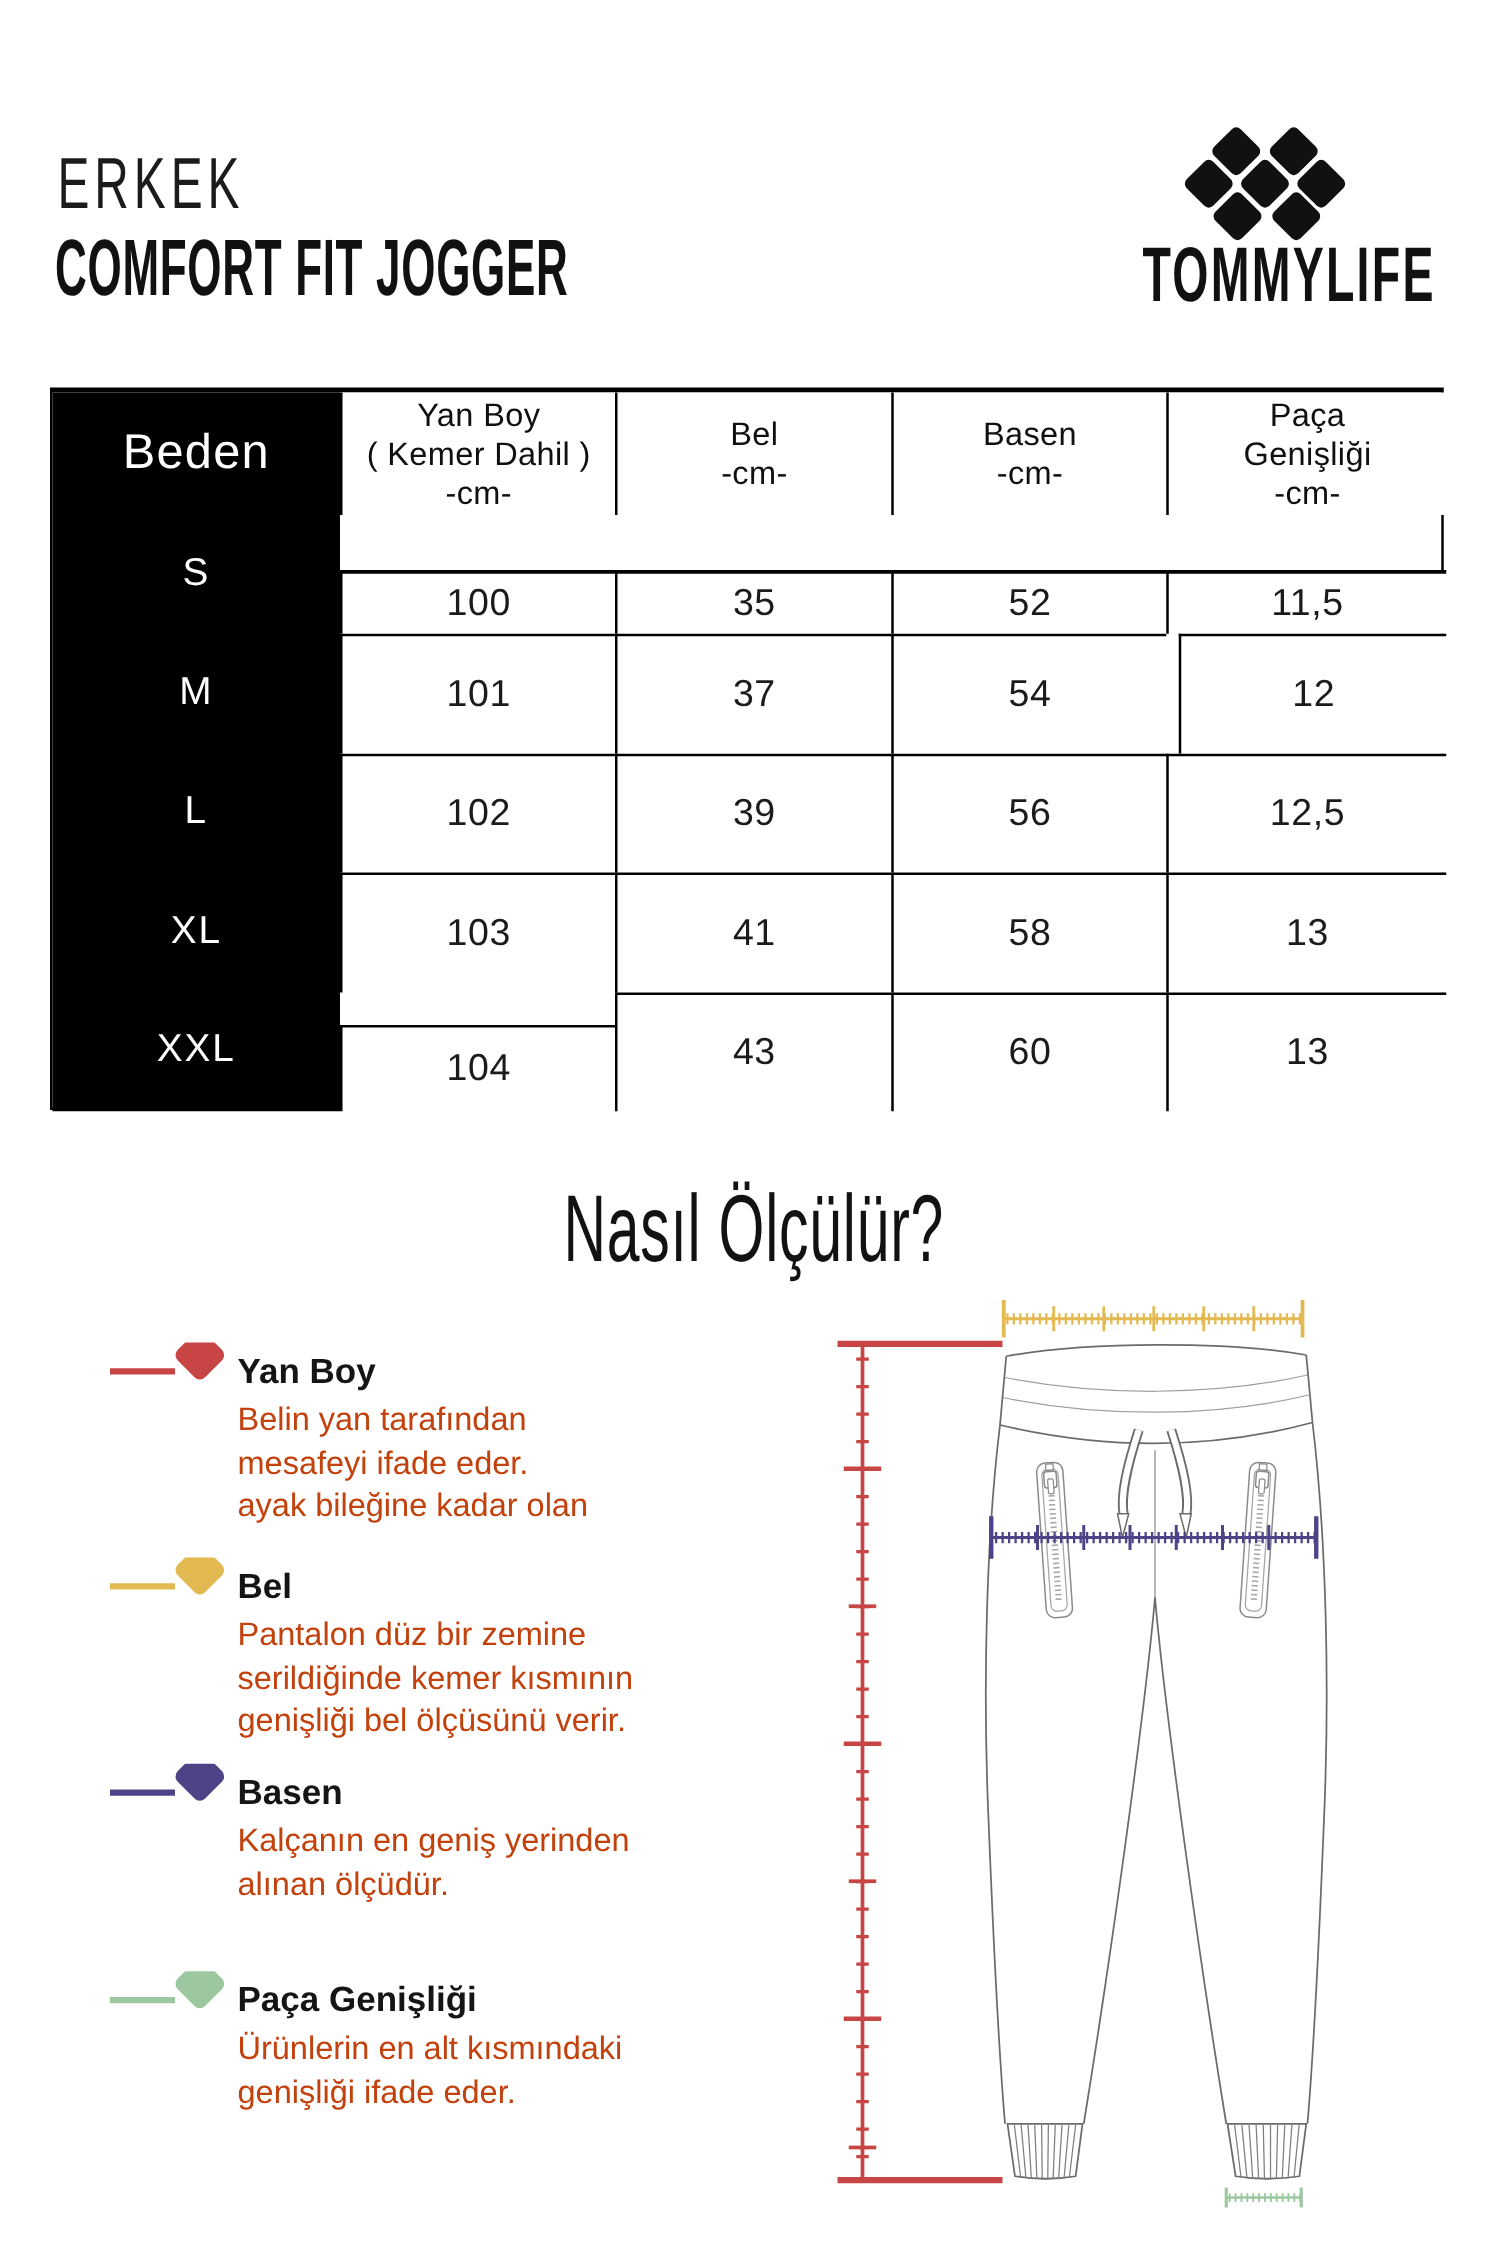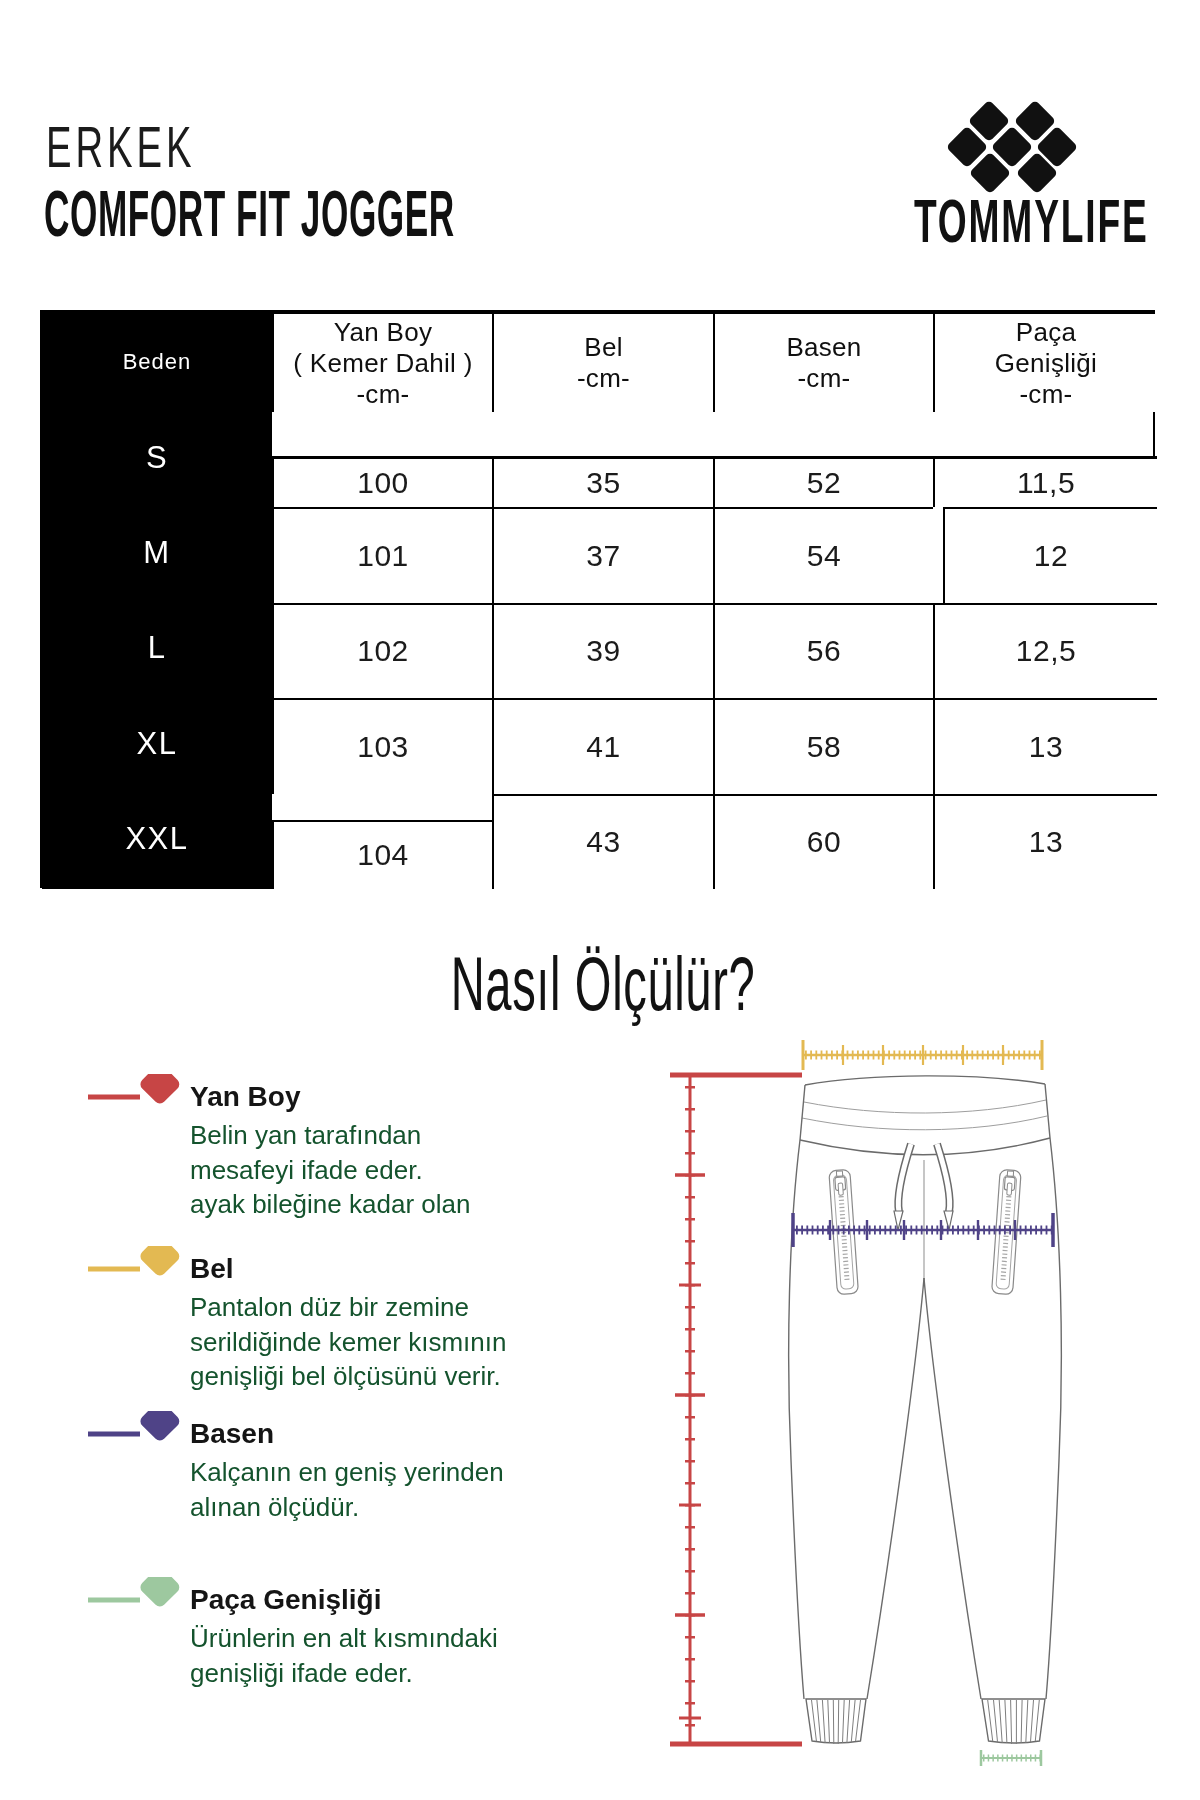--- a/index.html
+++ b/index.html
@@ -18,40 +18,40 @@
               transform:scaleX(0.60);transform-origin:50% 0;color:#111;white-space:nowrap;}
 
   
   .size-table{position:absolute;left:40px;top:310px;width:1115px;height:578px;
               display:grid;grid-template-columns:230px 220px 221px 220px 224px;
               grid-template-rows:98px repeat(5,95.4px);
               border:2px solid #000;border-top:4px solid #000;background:#fff;}
   .blackcol{grid-column:1;grid-row:1/7;background:#000;color:#fff;
             display:flex;flex-direction:column;}
   .blackcol div{display:flex;align-items:center;justify-content:center;}
-  .bc-h{height:96px;font-size:22px;letter-spacing:1px;}
+  .bc-h{height:96px;font-size:39px;letter-spacing:1px;}
   .bc-r{height:95.4px;font-size:31px;letter-spacing:1.5px;}
   .cell{display:flex;align-items:center;justify-content:center;
         border-left:2px solid #000;background:#fff;}
   .hcell{flex-direction:column;font-size:26px;line-height:31px;letter-spacing:.3px;color:#101010;text-align:center;}
   .dcell{border-top:2px solid #000;font-size:30px;letter-spacing:.5px;color:#1b1b1b;}
   .dcell.rowfirst{border-top:3px solid #000;margin-top:44px;}
 
   
   .htm-title{position:absolute;left:303px;top:946px;width:600px;text-align:center;
              font-size:76px;font-weight:400;line-height:1;letter-spacing:1px;
              transform:scaleX(0.62);transform-origin:50% 0;color:#121212;white-space:nowrap;}
 
   .legend{position:absolute;left:88px;top:1082px;width:460px;height:700px;}
   .legend-item{position:absolute;left:0;display:flex;align-items:flex-start;}
   .li-0{top:0;} .li-1{top:172px;} .li-2{top:337px;} .li-3{top:503px;}
   .lmark{width:102px;flex:0 0 102px;margin-top:-8px;}
   .ltext{width:350px;}
   .ltitle{font-size:28px;font-weight:700;color:#151515;line-height:30px;}
-  .ldesc{margin-top:6px;font-size:26px;line-height:34.5px;color:#14532d;}
+  .ldesc{margin-top:6px;font-size:26px;line-height:34.5px;color:#c2410c;}
 
   .diagram{position:absolute;left:550px;top:1030px;}
 </style>
 </head>
 <body>
 
 <div class="t-cat">ERKEK</div>
 <div class="t-prod">COMFORT FIT JOGGER</div>
 
 <svg class="brand-logo" width="150" height="96" viewBox="0 0 150 96">

